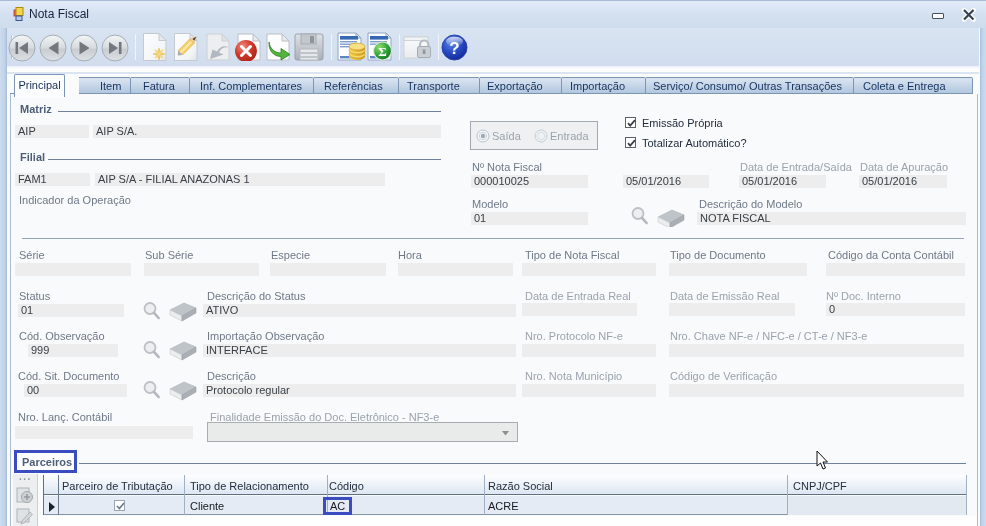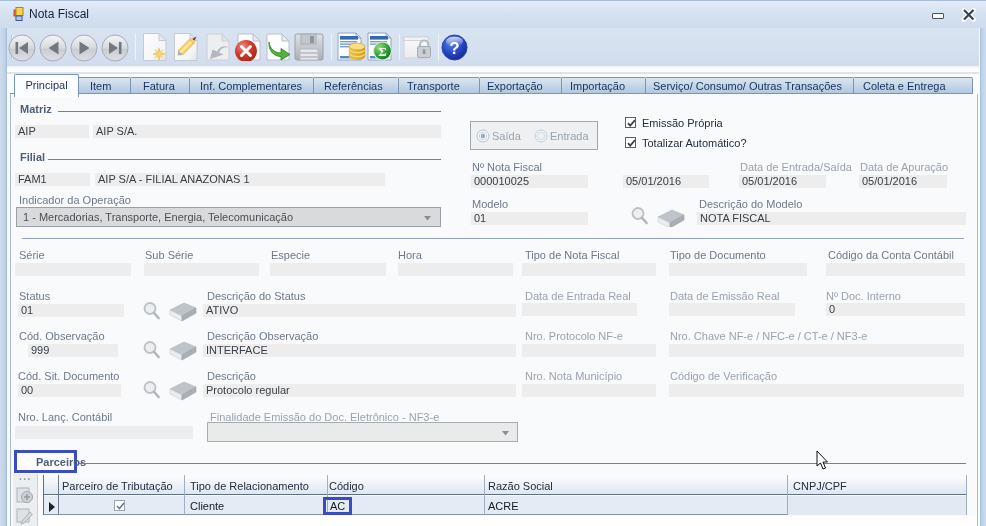--- a/index.html
+++ b/index.html
@@ -10,21 +10,21 @@
 
 #brdL { left:0; top:0; width:7px; height:526px; background:linear-gradient(90deg,#cddcee,#bfd2e8 70%,#a4bad6); }
 #brdR { left:980px; top:0; width:6px; height:526px; background:linear-gradient(90deg,#a4bad6,#bfd2e8 30%,#cddcee); }
 #title { left:0; top:0; width:986px; height:28px; background:linear-gradient(180deg,#e3ecf8,#d3e0f0 55%,#cedcec); border-top:1px solid #a8bcd8; }
 #ttxt { left:29px; top:7px; color:#17213f; font-size:12px; }
 #toolbar { left:7px; top:28px; width:972px; height:38px; background:linear-gradient(180deg,#d9e4f2,#d1ddee); }
 #whiteband { left:7px; top:66px; width:972px; height:8px; background:linear-gradient(180deg,#eaf0f7,#fdfdfe 35%,#fdfdfe); }
 
 #tabstrip { left:7px; top:74px; width:972px; height:20px; background:#fafbfd; }
 .tab { position:absolute; top:77px; height:17px; background:linear-gradient(180deg,#dbe5f1,#b2c7e0); border:1px solid #7d95b5; border-left:none; border-radius:0 2px 0 0; color:#17325e; text-align:left; line-height:16px; }
-#tabsel { position:absolute; left:14px; top:74px; width:65px; height:23px; background:#fcfdfe; border:1px solid #7d95b5; border-bottom:none; border-radius:2px 2px 0 0; color:#1a2f55; text-align:center; line-height:20px; z-index:5; }
+#tabsel { position:absolute; left:14px; top:74px; width:51px; height:23px; background:#fcfdfe; border:1px solid #7d95b5; border-bottom:none; border-radius:2px 2px 0 0; color:#1a2f55; text-align:center; line-height:20px; z-index:5; }
 #page { left:10px; top:94px; width:968px; height:432px; background:#f9fafc; border-left:1px solid #a9bcd4; border-right:1px solid #a9bcd4; }
 
 .lbl { position:absolute; color:#6e7988; white-space:nowrap;text-align:right; }
 .lbl2 { position:absolute; color:#9aa3ad; white-space:nowrap; }
 .blbl { position:absolute; color:#4d5e78; font-weight:bold; white-space:nowrap; }
 .tb { position:absolute; height:13px; background:#ededee; color:#3a4046; line-height:13px; padding-left:3px; white-space:nowrap; }
 .hline { position:absolute; height:1px; background:#8b9cb4; }
 .dark { color:#222e3d; }
 </style>
 </head>
@@ -225,45 +225,40 @@
     </defs>
     <circle cx="13.5" cy="13.5" r="12.5" fill="url(#bg)" stroke="#2743a8"></circle>
     <ellipse cx="13.5" cy="7.5" rx="8.5" ry="4.8" fill="url(#gl)"></ellipse>
     <text x="13.5" y="20" font-size="17" font-weight="bold" fill="#fff" text-anchor="middle">?</text>
   </svg>
   <div class="abs" id="tabstrip"></div>
   <div class="abs" id="page"></div>
 
   <div class="abs" style="left:10px;top:93px;width:4px;height:1px;background:#7d95b5;"></div>
   <div id="tabsel">Principal</div>
-  <div class="tab" style="left:79px;width:52px;padding-left:11px;">Item</div>
+  <div class="tab" style="left:79px;width:52px;padding-left:21px;">Item</div>
   <div class="tab" style="left:131px;width:59px;padding-left:12px;">Fatura</div>
   <div class="tab" style="left:190px;width:124px;padding-left:10px;">Inf. Complementares</div>
   <div class="tab" style="left:314px;width:85px;padding-left:10px;">Referências</div>
   <div class="tab" style="left:399px;width:81px;padding-left:8px;">Transporte</div>
   <div class="tab" style="left:480px;width:82px;padding-left:7px;">Exportação</div>
   <div class="tab" style="left:562px;width:84px;padding-left:8px;">Importação</div>
   <div class="tab" style="left:646px;width:208px;padding-left:7px;">Serviço/ Consumo/ Outras Transações</div>
   <div class="tab" style="left:854px;width:119px;padding-left:9px;">Coleta e Entrega</div>
 
   <div class="blbl" style="left:20px;top:103px;">Matriz</div>
   <div class="hline" style="left:58px;top:111px;width:383px;background:#70809f;"></div>
   <div class="tb" style="left:15px;top:125px;width:74px;">AIP</div>
   <div class="tb" style="left:93px;top:125px;width:348px;">AIP S/A.</div>
 
   <div class="blbl" style="left:20px;top:151px;">Filial</div>
   <div class="hline" style="left:48px;top:159px;width:393px;background:#70809f;"></div>
   <div class="tb" style="left:15px;top:173px;width:75px;">FAM1</div>
   <div class="tb" style="left:95px;top:173px;width:290px;">AIP S/A - FILIAL ANAZONAS 1</div>
   <div class="lbl" style="left:19px;top:194px;">Indicador da Operação</div>
-  <div class="abs" style="left:16px;top:207px;width:425px;height:20px;background:#d9dadb;border:1px solid #999fa6;color:#4a4f55;line-height:18px;padding-left:6px;">1 - Mercadorias, Transporte, Energia, Telecomunicação
-    <svg style="position:absolute;right:9px;top:8px;" width="7" height="5">
-        <path d="M0 0 L7 0 L3.5 4.5 Z" fill="#888d93"></path>
-      </svg>
-  </div>
 
   <div class="abs" style="left:470px;top:121px;width:128px;height:29px;background:#eef0f1;border:1px solid #a2a8b0;"></div>
   <svg class="abs" style="left:476px;top:129px;" width="14" height="14">
       <circle cx="7" cy="7" r="6" fill="#f4f6f8" stroke="#b9c4cf"></circle>
       <circle cx="7" cy="7" r="3.7" fill="none" stroke="#ccd6de"></circle>
       <circle cx="7" cy="7" r="2.2" fill="#9fabb8"></circle>
     </svg>
   <div class="lbl2" style="left:492px;top:130px;">Saída</div>
   <svg class="abs" style="left:534px;top:129px;" width="14" height="14">
       <circle cx="7" cy="7" r="6" fill="#eef1f3" stroke="#c5cfd8"></circle>
@@ -355,47 +350,47 @@
   <div class="tb" style="left:203px;top:304px;width:313px;">ATIVO</div>
   <div class="lbl2" style="left:525px;top:290px;">Data de Entrada Real</div>
   <div class="tb" style="left:522px;top:303px;width:115px;"></div>
   <div class="lbl2" style="left:670px;top:290px;">Data de Emissão Real</div>
   <div class="tb" style="left:669px;top:303px;width:126px;"></div>
   <div class="lbl2" style="left:826px;top:290px;">Nº Doc. Interno</div>
   <div class="tb" style="left:826px;top:303px;width:139px;">0</div>
 
   <div class="lbl" style="left:19px;top:330px;">Cód. Observação</div>
   <div class="tb" style="left:28px;top:344px;width:90px;">999</div>
-  <div class="lbl" style="left:207px;top:330px;">Descrição Observação</div>
+  <div class="lbl" style="left:207px;top:330px;">Importação Observação</div>
   <div class="tb" style="left:203px;top:344px;width:313px;">INTERFACE</div>
   <div class="lbl2" style="left:525px;top:330px;">Nro. Protocolo NF-e</div>
   <div class="tb" style="left:522px;top:344px;width:134px;"></div>
   <div class="lbl2" style="left:670px;top:330px;">Nro. Chave NF-e / NFC-e / CT-e / NF3-e</div>
   <div class="tb" style="left:669px;top:344px;width:295px;"></div>
 
   <div class="lbl" style="left:18px;top:370px;">Cód. Sit. Documento</div>
-  <div class="tb" style="left:18px;top:384px;width:103px;">00</div>
+  <div class="tb" style="left:24px;top:384px;width:103px;">00</div>
   <div class="lbl" style="left:207px;top:370px;">Descrição</div>
   <div class="tb" style="left:203px;top:384px;width:313px;">Protocolo regular</div>
   <div class="lbl2" style="left:525px;top:370px;">Nro. Nota Município</div>
   <div class="tb" style="left:522px;top:384px;width:134px;"></div>
   <div class="lbl2" style="left:670px;top:370px;">Código de Verificação</div>
   <div class="tb" style="left:669px;top:384px;width:295px;"></div>
 
   <div class="lbl" style="left:18px;top:411px;">Nro. Lanç. Contábil</div>
   <div class="tb" style="left:15px;top:426px;width:178px;"></div>
   <div class="lbl2" style="left:210px;top:411px;">Finalidade Emissão do Doc. Eletrônico - NF3-e</div>
   <div class="abs" style="left:207px;top:422px;width:311px;height:20px;background:#e9eaea;border:1px solid #a8adb2;">
     <svg style="position:absolute;right:8px;top:8px;" width="7" height="5">
         <path d="M0 0 L7 0 L3.5 4.5 Z" fill="#8b9096"></path>
       </svg>
   </div>
 
   <div class="abs" style="left:14px;top:450px;width:63px;height:23px;border:3px solid #3b4cc0;background:#fdfdfe;"></div>
-  <div class="blbl" style="left:36px;top:456px;">Parceiros</div>
+  <div class="blbl" style="left:22px;top:456px;">Parceiros</div>
   <div class="hline" style="left:79px;top:463px;width:887px;background:#70809f;"></div>
 
   <div class="abs" style="left:13px;top:474px;width:25px;height:52px;background:#eceef0;border-right:1px solid #ccd0d4;"></div>
   <div class="abs" style="left:19px;top:471px;color:#8d949b;font-size:10px;letter-spacing:1.5px;font-weight:bold;">...</div>
   <svg class="abs" style="left:16px;top:487px;" width="18" height="17">
     <rect x="1" y="1" width="12" height="14" fill="#dfe2e5" stroke="#aeb3b8"></rect>
     <circle cx="11" cy="10" r="5.5" fill="#cdd1d5" stroke="#a2a8ad"></circle>
     <path d="M11 7 L11 13 M8 10 L14 10" stroke="#969ca2" stroke-width="1.6"></path>
   </svg>
   <svg class="abs" style="left:16px;top:508px;" width="18" height="17">

